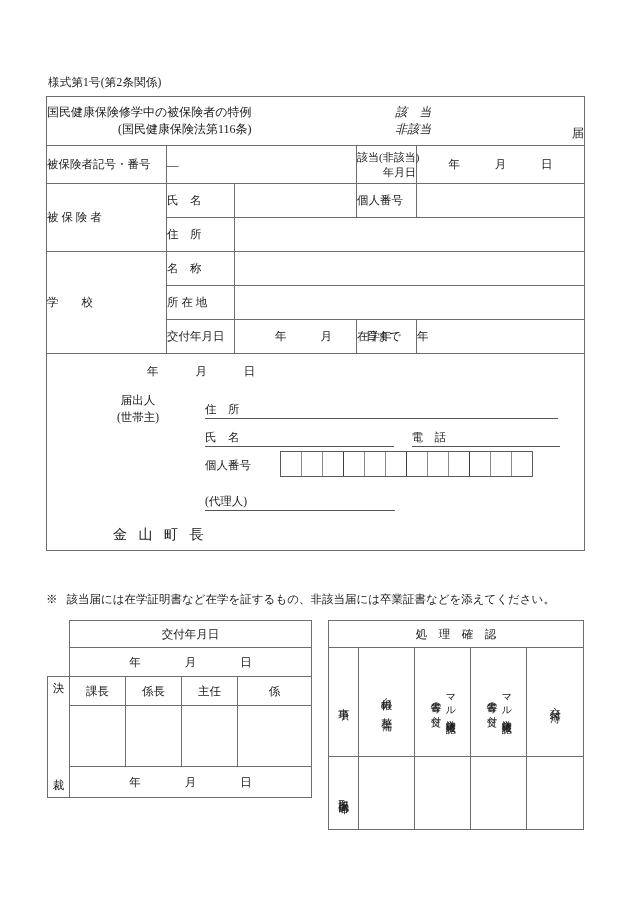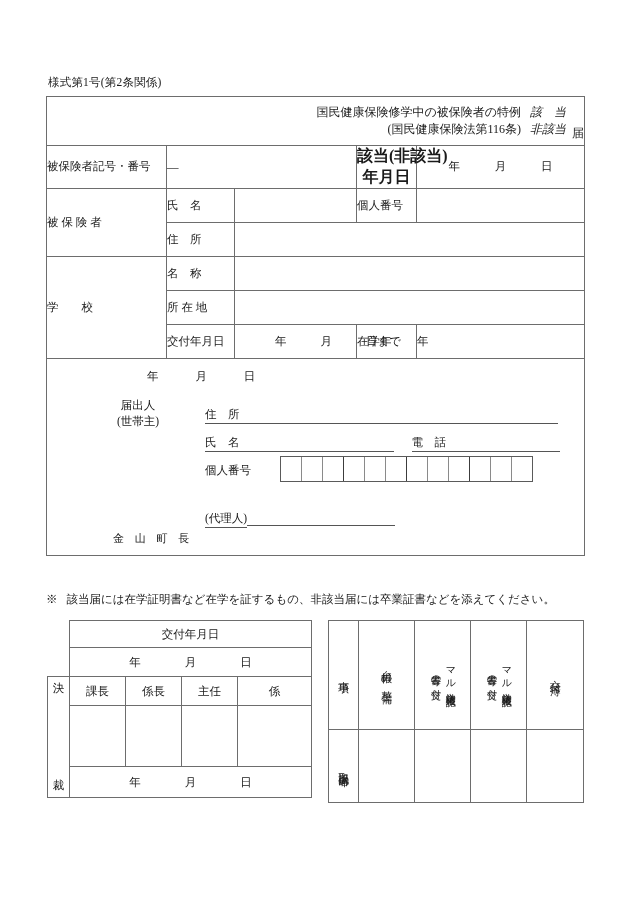--- a/index.html
+++ b/index.html
@@ -52,21 +52,21 @@
 
   
   .title-cell {
     height: 48px;
     text-align: center;
     position: relative;
   }
   .title-inner {
     display: flex;
     align-items: center;
-    justify-content: flex-end;
+    justify-content: space-between;
     gap: 0;
     height: 100%;
   }
   .title-lines {
     text-align: right;
     line-height: 1.45;
     font-size: 12px;
     white-space: nowrap;
   }
   .title-choice {
@@ -87,25 +87,24 @@
     white-space: nowrap;
   }
 
   .lbl-center {
     white-space: nowrap;
   }
   .row-h34 { height: 34px; }
   .row-h38 { height: 38px; }
 
   .two-line {
-    text-align: center;
+    text-align: right;
     line-height: 1.3;
-    font-size: 16px;
-    white-space: nowrap;
-    font-weight: bold;
+    font-size: 11px;
+    white-space: nowrap;
   }
 
   .ymd {
     display: flex;
     align-items: center;
     justify-content: space-around;
     padding: 0 14px;
     white-space: nowrap;
   }
   .ymd-left {
@@ -168,21 +167,21 @@
     border-bottom: 1px solid #555;
     padding-bottom: 1px;
   }
   .ul-line {
     border-bottom: 1px solid #555;
     height: 13px;
   }
 
   .row-addr { left: 158px; top: 48px; }
   .row-name { left: 158px; top: 76px; }
-  .row-agent { left: 158px; top: 152px; align-items: center; }
+  .row-agent { left: 158px; top: 140px; }
 
   .ap-mn-label {
     position: absolute;
     left: 158px;
     top: 104px;
     font-size: 11.5px;
     white-space: nowrap;
   }
   .ap-mn-grid {
     position: absolute;
@@ -196,21 +195,21 @@
     width: 20px;
     border-right: 1px solid #8a8a8a;
   }
   .ap-mn-grid .mc.grp { border-right: 1px solid #3c3c3c; }
   .ap-mn-grid .mc:last-child { border-right: none; }
 
   .mayor {
     position: absolute;
     left: 66px;
     top: 172px;
-    font-size: 11px;
+    font-size: 14px;
     letter-spacing: 4px;
     white-space: nowrap;
   }
 
   
   .note {
     position: absolute;
     left: 46px;
     top: 592px;
     font-size: 11.5px;
@@ -518,20 +517,23 @@
 
   <table class="btm-right">
     <colgroup>
       <col style="width:30px">
       <col style="width:56px">
       <col style="width:56px">
       <col style="width:56px">
       <col style="width:57px">
     </colgroup>
     <tbody>
+        <tr>
+      <td colspan="5" style="height:26px">処　理　確　認</td>
+    </tr>
     <tr>
       <td style="height:108px">
         <div class="vwrap">
               <span class="vtext">事項</span>
             </div>
       </td>
       <td>
         <div class="vwrap-multi" id="pcol-0">
               <span class="vtext">台帳の整備</span>
             </div>

